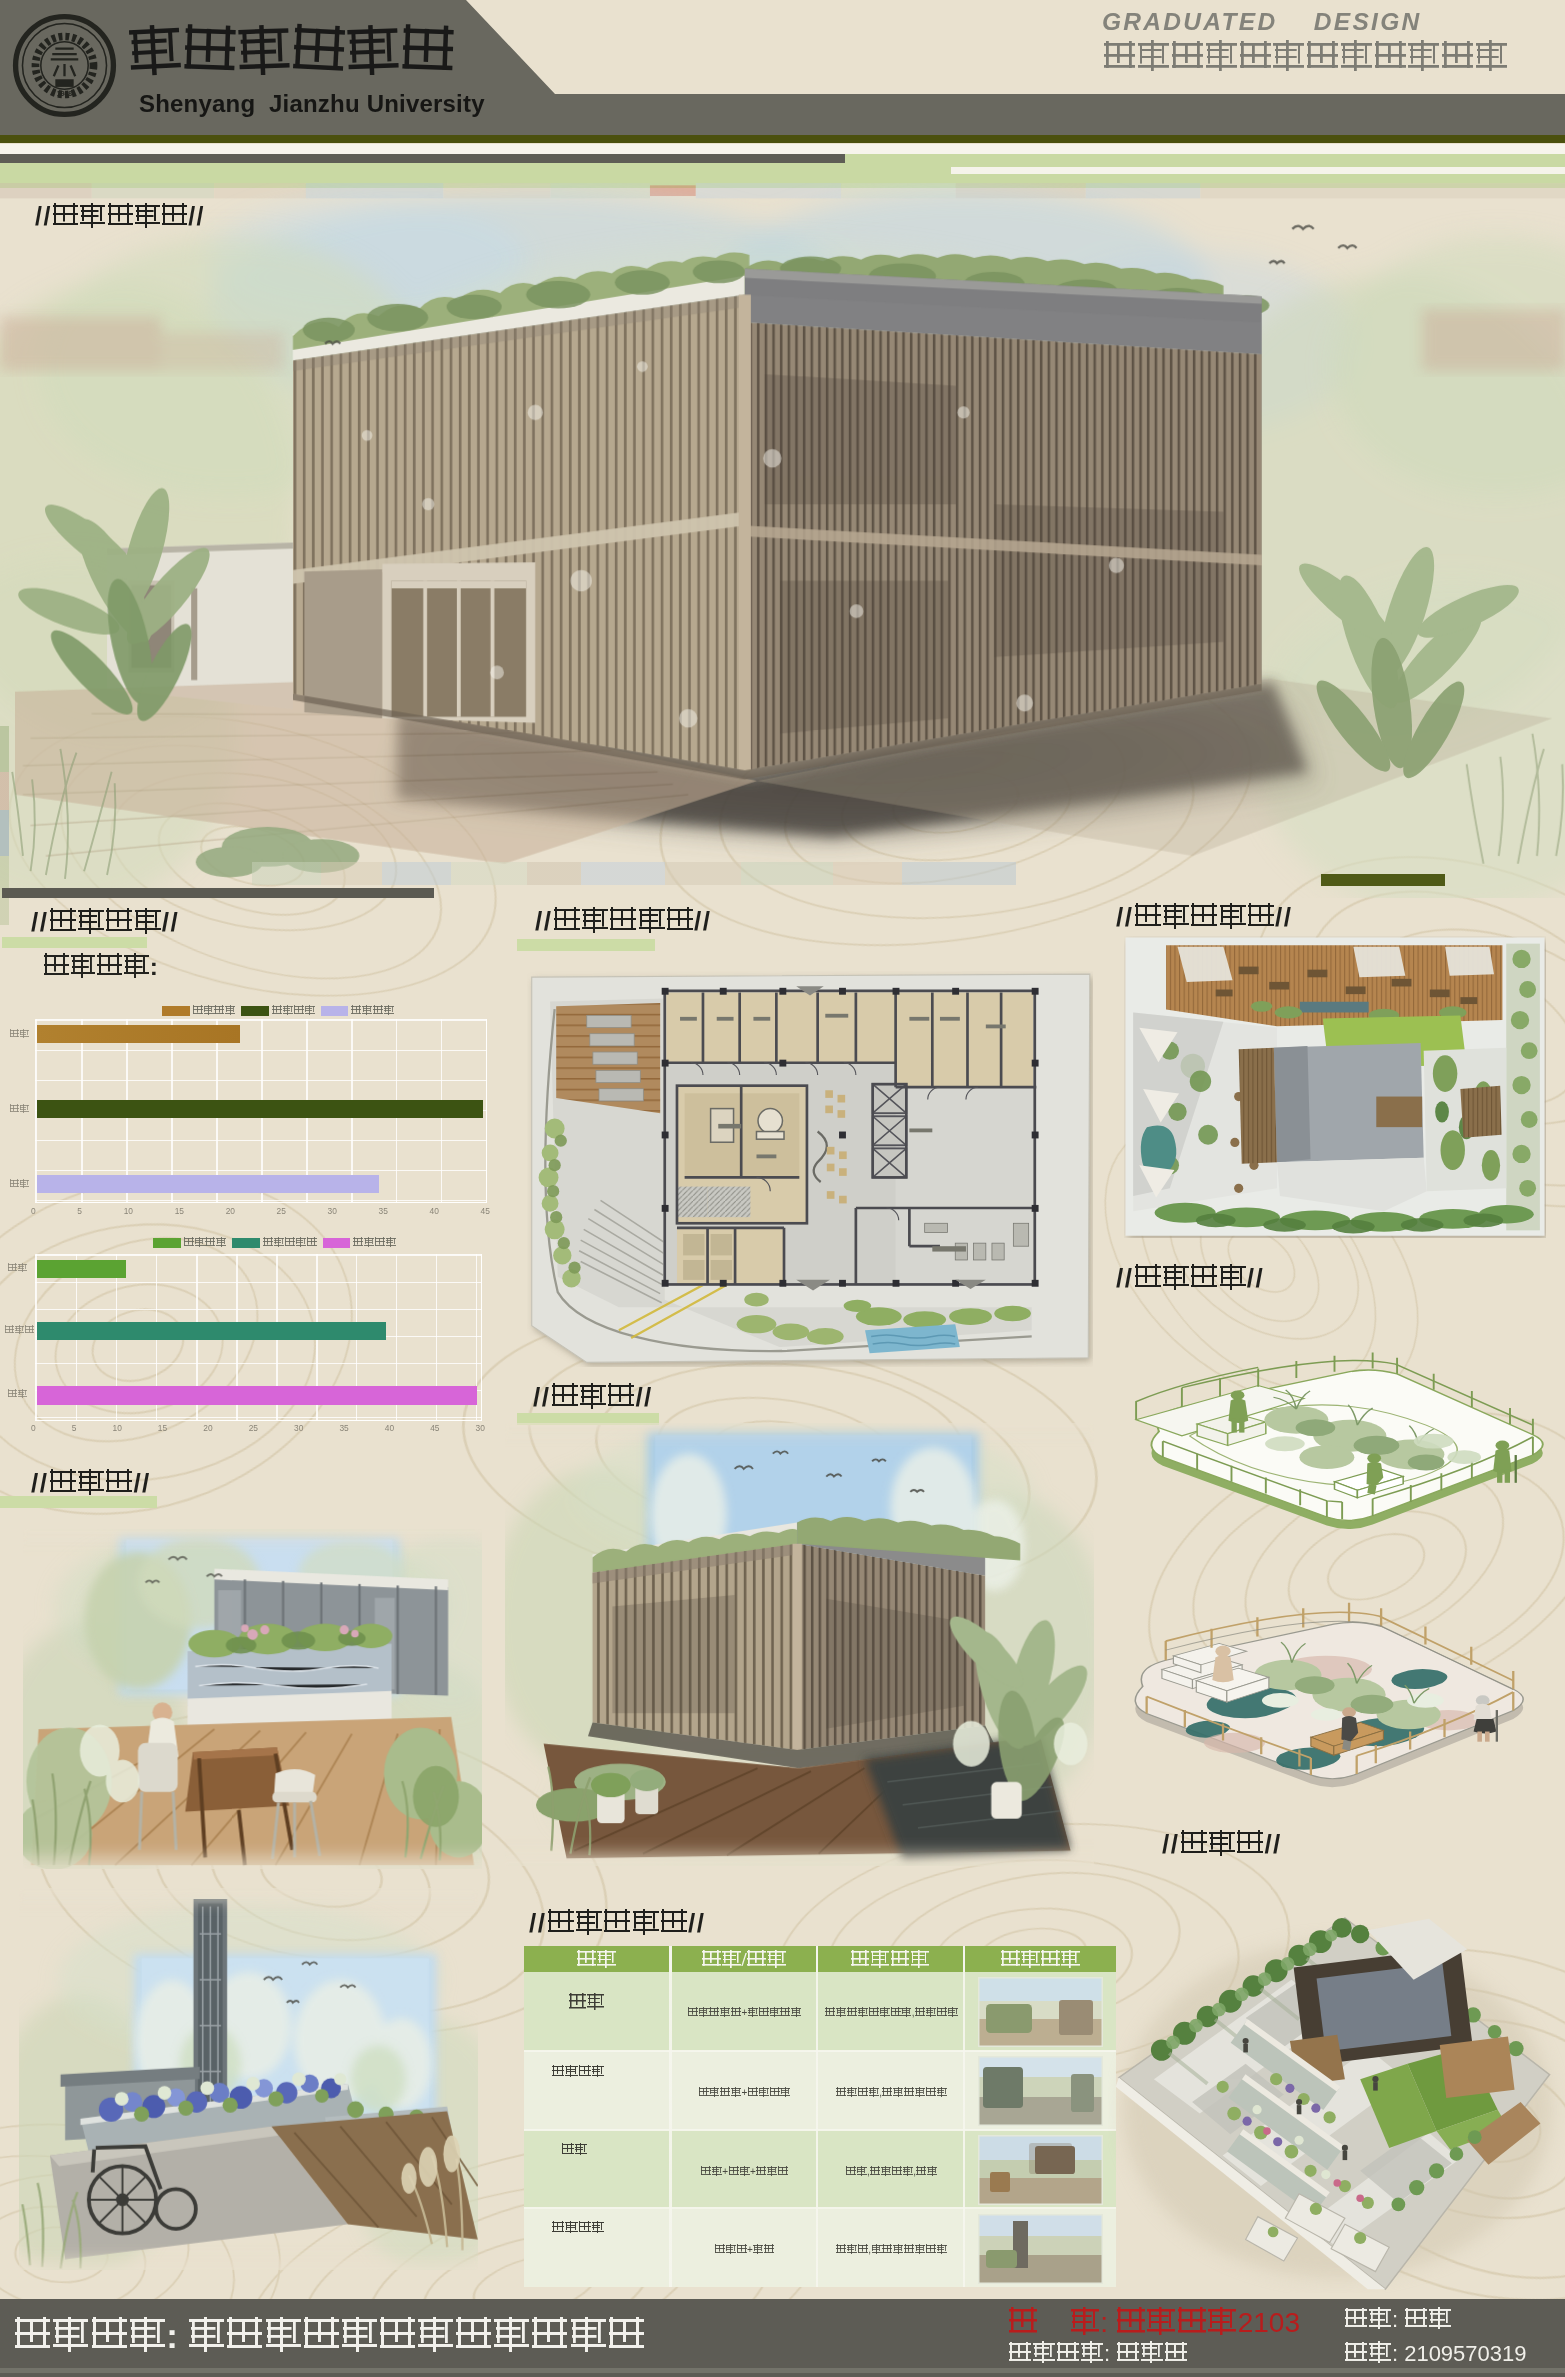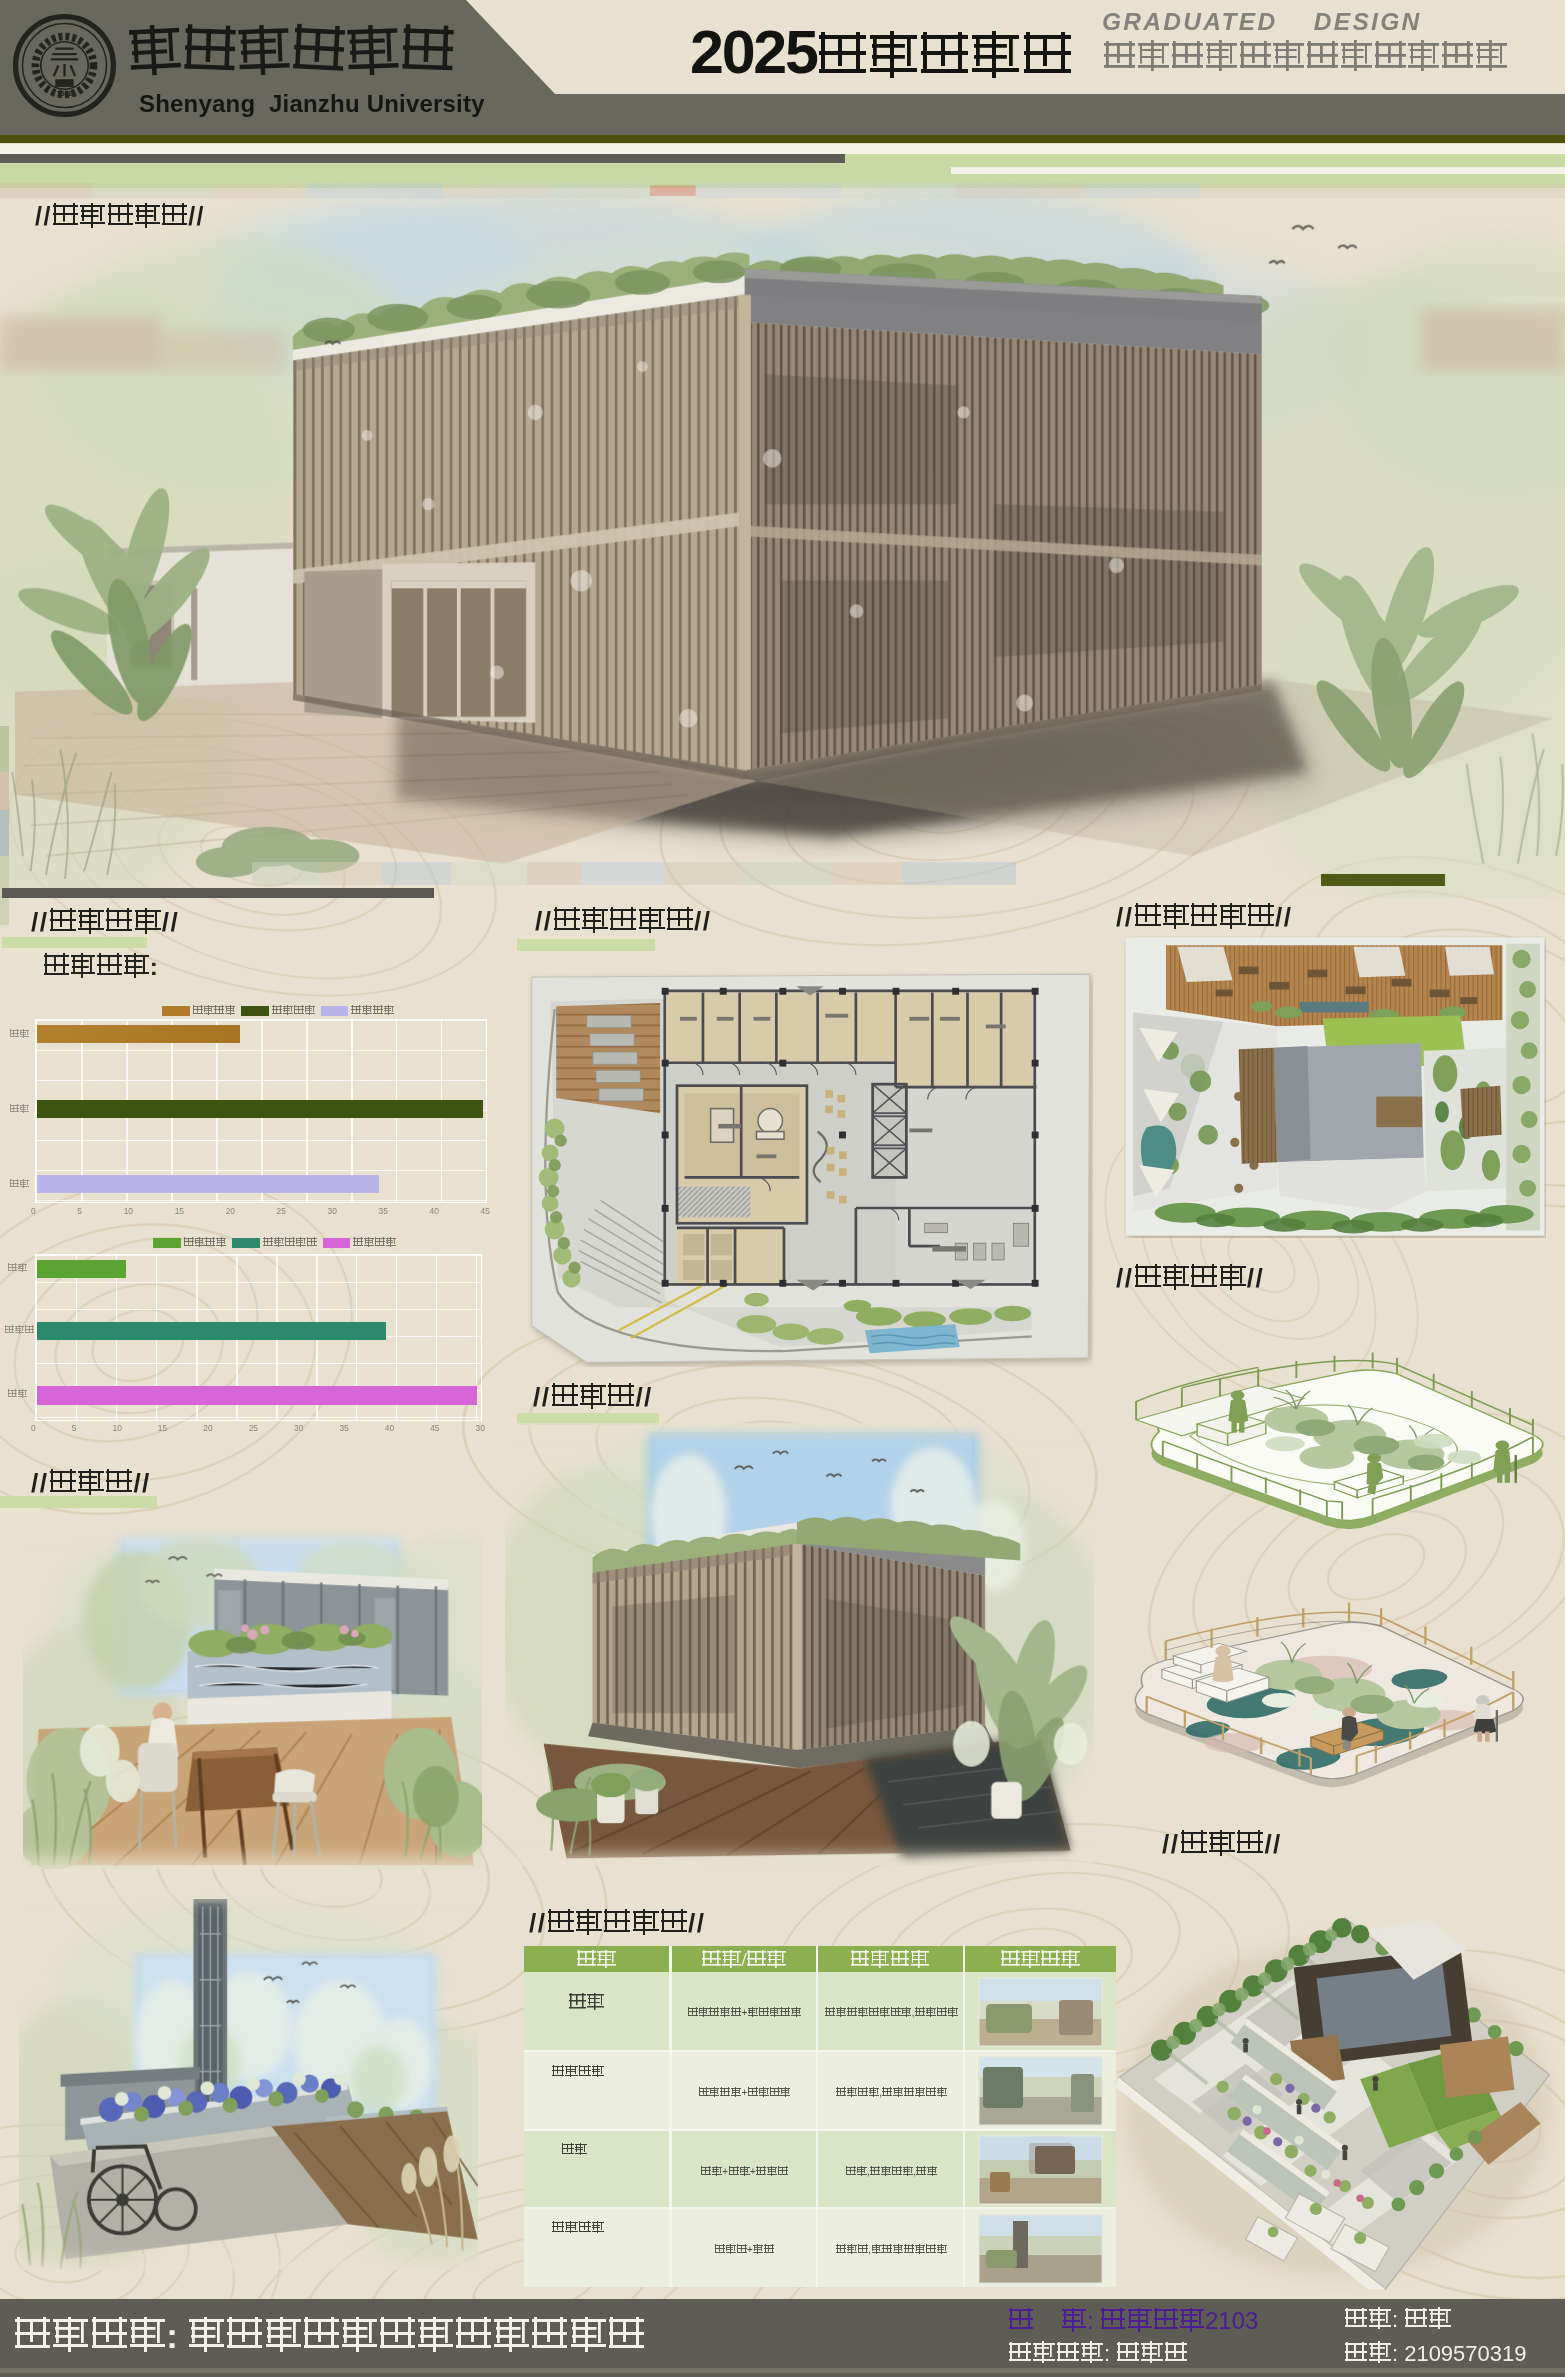--- a/index.html
+++ b/index.html
@@ -68,21 +68,20 @@
 <circle cx="70" cy="70" r="31" fill="none" stroke="#23241f" stroke-width="2"></circle>
 <path d="M52,62 h36 M54,55 h32 M58,48 h24 M62,70 l-6,14 M70,68 v16 M78,70 l6,14" stroke="#23241f" stroke-width="3" fill="none"></path>
 <rect x="58" y="88" width="24" height="10" fill="#23241f"></rect>
 <text x="70" y="110" font-size="9" fill="#23241f" text-anchor="middle" font-weight="bold">1948</text>
 </svg>
 
 <div class="abs" style="left:128px;top:23px;font-size:50px;color:#191918;white-space:nowrap"><i class="z2" style="transform:rotate(-3deg)"></i><i class="z" style="transform:rotate(2deg)"></i><i class="z2" style="transform:rotate(-2deg)"></i><i class="z" style="transform:rotate(3deg)"></i><i class="z2" style="transform:rotate(-2deg)"></i><i class="z" style="transform:rotate(2deg)"></i></div>
 
 <div class="abs" style="left:139px;top:90px;font-size:24px;font-weight:bold;color:#161614;letter-spacing:0.2px">Shenyang&nbsp; Jianzhu University</div>
 
-<div class="abs" style="left:690px;top:17px;font-size:58px;font-weight:bold;color:#131312;white-space:nowrap;letter-spacing:0"><span style="font-size:61px;letter-spacing:-2.3px">2025</span><span style="font-size:47px"><i class="z"></i><i class="z2"></i><i class="z"></i><i class="z2"></i><i class="z"></i></span></div>
 
 <div class="abs" style="left:1102px;top:7.6px;font-size:24.5px;font-weight:bold;font-style:italic;color:#84837b;letter-spacing:2.3px;white-space:nowrap">GRADUATED&nbsp;&nbsp;&nbsp;&nbsp;DESIGN</div>
 
 <div class="abs" style="left:1103px;top:40px;font-size:31px;color:#7d7c74;white-space:nowrap"><i class="z"></i><i class="z2"></i><i class="z"></i><i class="z2"></i><i class="z"></i><i class="z2"></i><i class="z"></i><i class="z2"></i><i class="z"></i><i class="z2"></i><i class="z"></i><i class="z2"></i></div>
 
 <svg class="abs" style="left:0;top:183px" width="1566" height="715" viewBox="0 0 2048 935">
 <defs>
 <pattern id="louL" width="12" height="20" patternUnits="userSpaceOnUse">
           <rect width="12" height="20" fill="#b3a58c"></rect>
           <rect width="3.4" height="20" fill="#6f6350"></rect>
@@ -1486,20 +1485,20 @@
 
 <polygon points="340,105 420,90 470,130 400,170" fill="#e6e4dc"></polygon>
 </svg>
 
 <div class="abs" style="left:0;top:2299px;width:1566px;height:79px;background:#5d5c55"></div>
 
 <div class="abs" style="left:0;top:2368px;width:1566px;height:4.6px;background:#8a897f;opacity:.5"></div>
 
 <div class="abs" style="left:13.8px;top:2316px;font-size:35px;font-weight:bold;color:#f2f1ec;white-space:nowrap"><i class="z"></i><i class="z2"></i><i class="z"></i><i class="z2"></i>:&nbsp;<i class="z2"></i><i class="z"></i><i class="z2"></i><i class="z"></i><i class="z2"></i><i class="z"></i><i class="z2"></i><i class="z"></i><i class="z2"></i><i class="z"></i><i class="z2"></i><i class="z"></i></div>
 
-<div class="abs" style="left:1008px;top:2307px;font-size:24px;color:#4c1d95;white-space:nowrap"><i class="z"></i>&nbsp;&nbsp;&nbsp;&nbsp;<i class="z2"></i>:&nbsp;<i class="z"></i><i class="z2"></i><i class="z"></i><i class="z2"></i>2103</div>
+<div class="abs" style="left:1008px;top:2307px;font-size:28px;color:#b91c1c;white-space:nowrap"><i class="z"></i>&nbsp;&nbsp;&nbsp;&nbsp;<i class="z2"></i>:&nbsp;<i class="z"></i><i class="z2"></i><i class="z"></i><i class="z2"></i>2103</div>
 <div class="abs" style="left:1344px;top:2307px;font-size:22px;color:#f0efe9;white-space:nowrap"><i class="z"></i><i class="z2"></i>:&nbsp;<i class="z"></i><i class="z2"></i></div>
 
 <div class="abs" style="left:1008px;top:2341px;font-size:22px;color:#f0efe9;white-space:nowrap"><i class="z"></i><i class="z2"></i><i class="z"></i><i class="z2"></i>:&nbsp;<i class="z"></i><i class="z2"></i><i class="z"></i></div>
 <div class="abs" style="left:1344px;top:2341px;font-size:22px;color:#f0efe9;white-space:nowrap"><i class="z"></i><i class="z2"></i>:&nbsp;2109570319</div>
 
 </div>
 
 
 </body></html>

